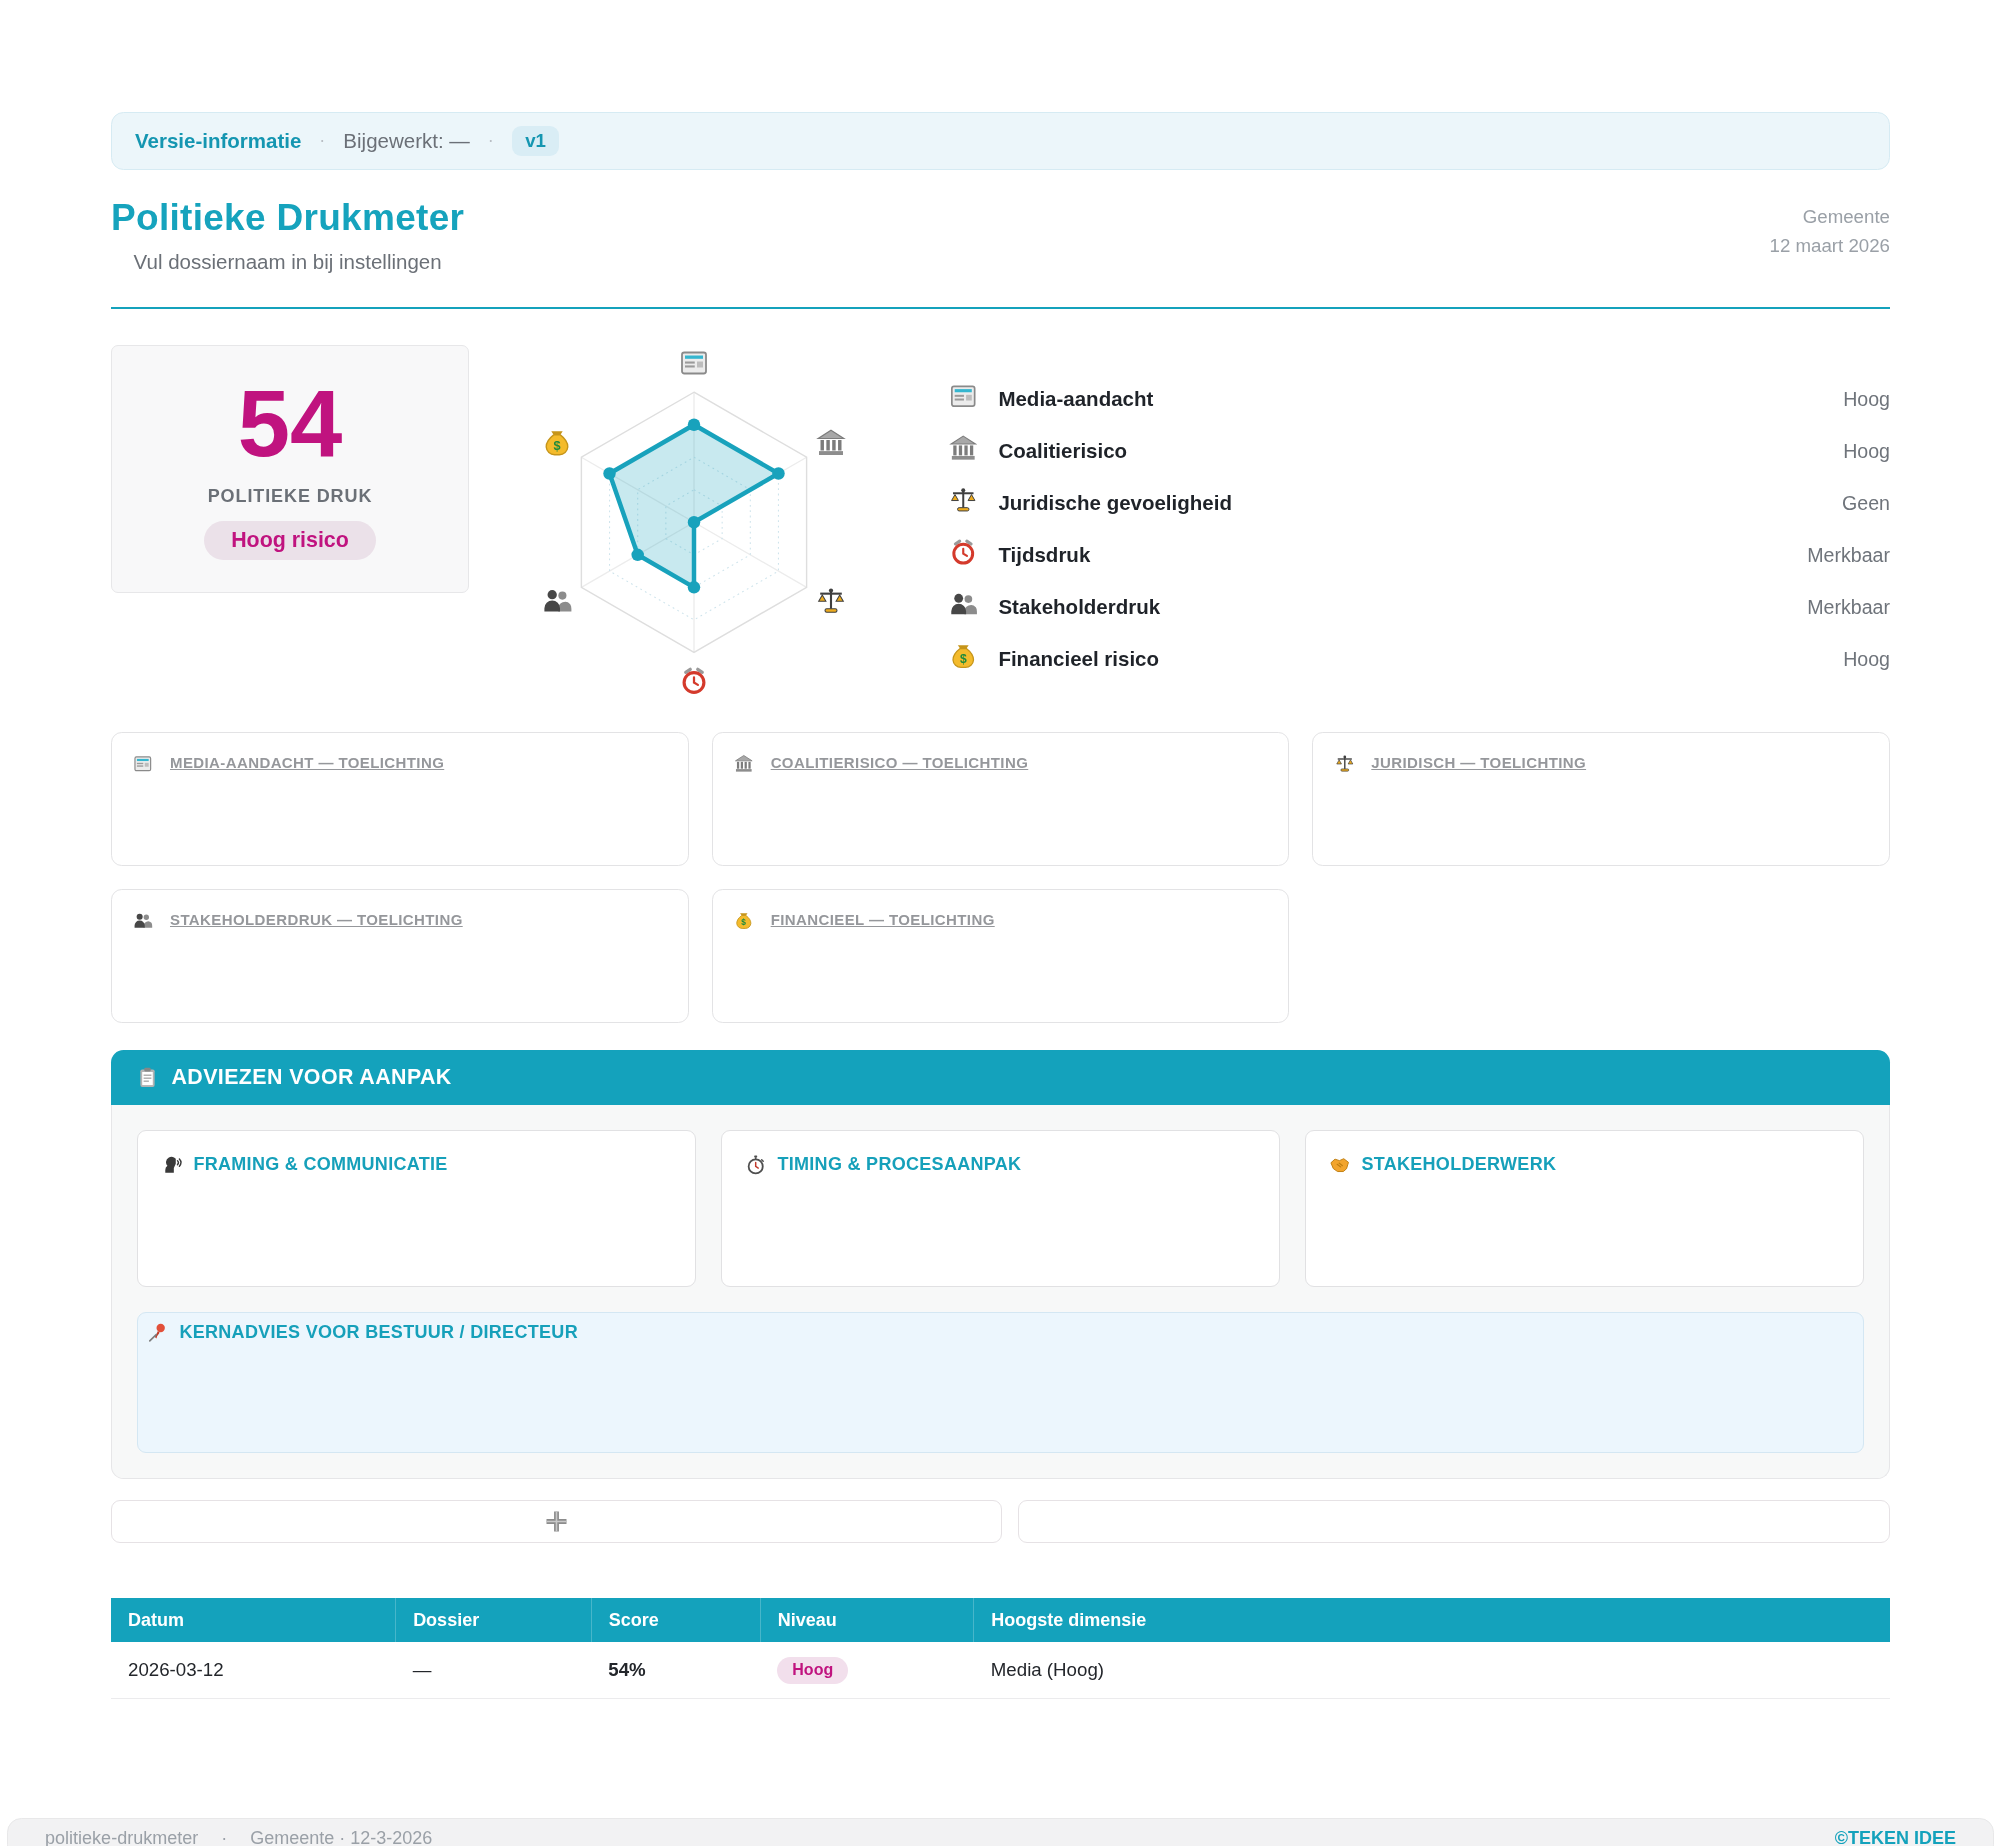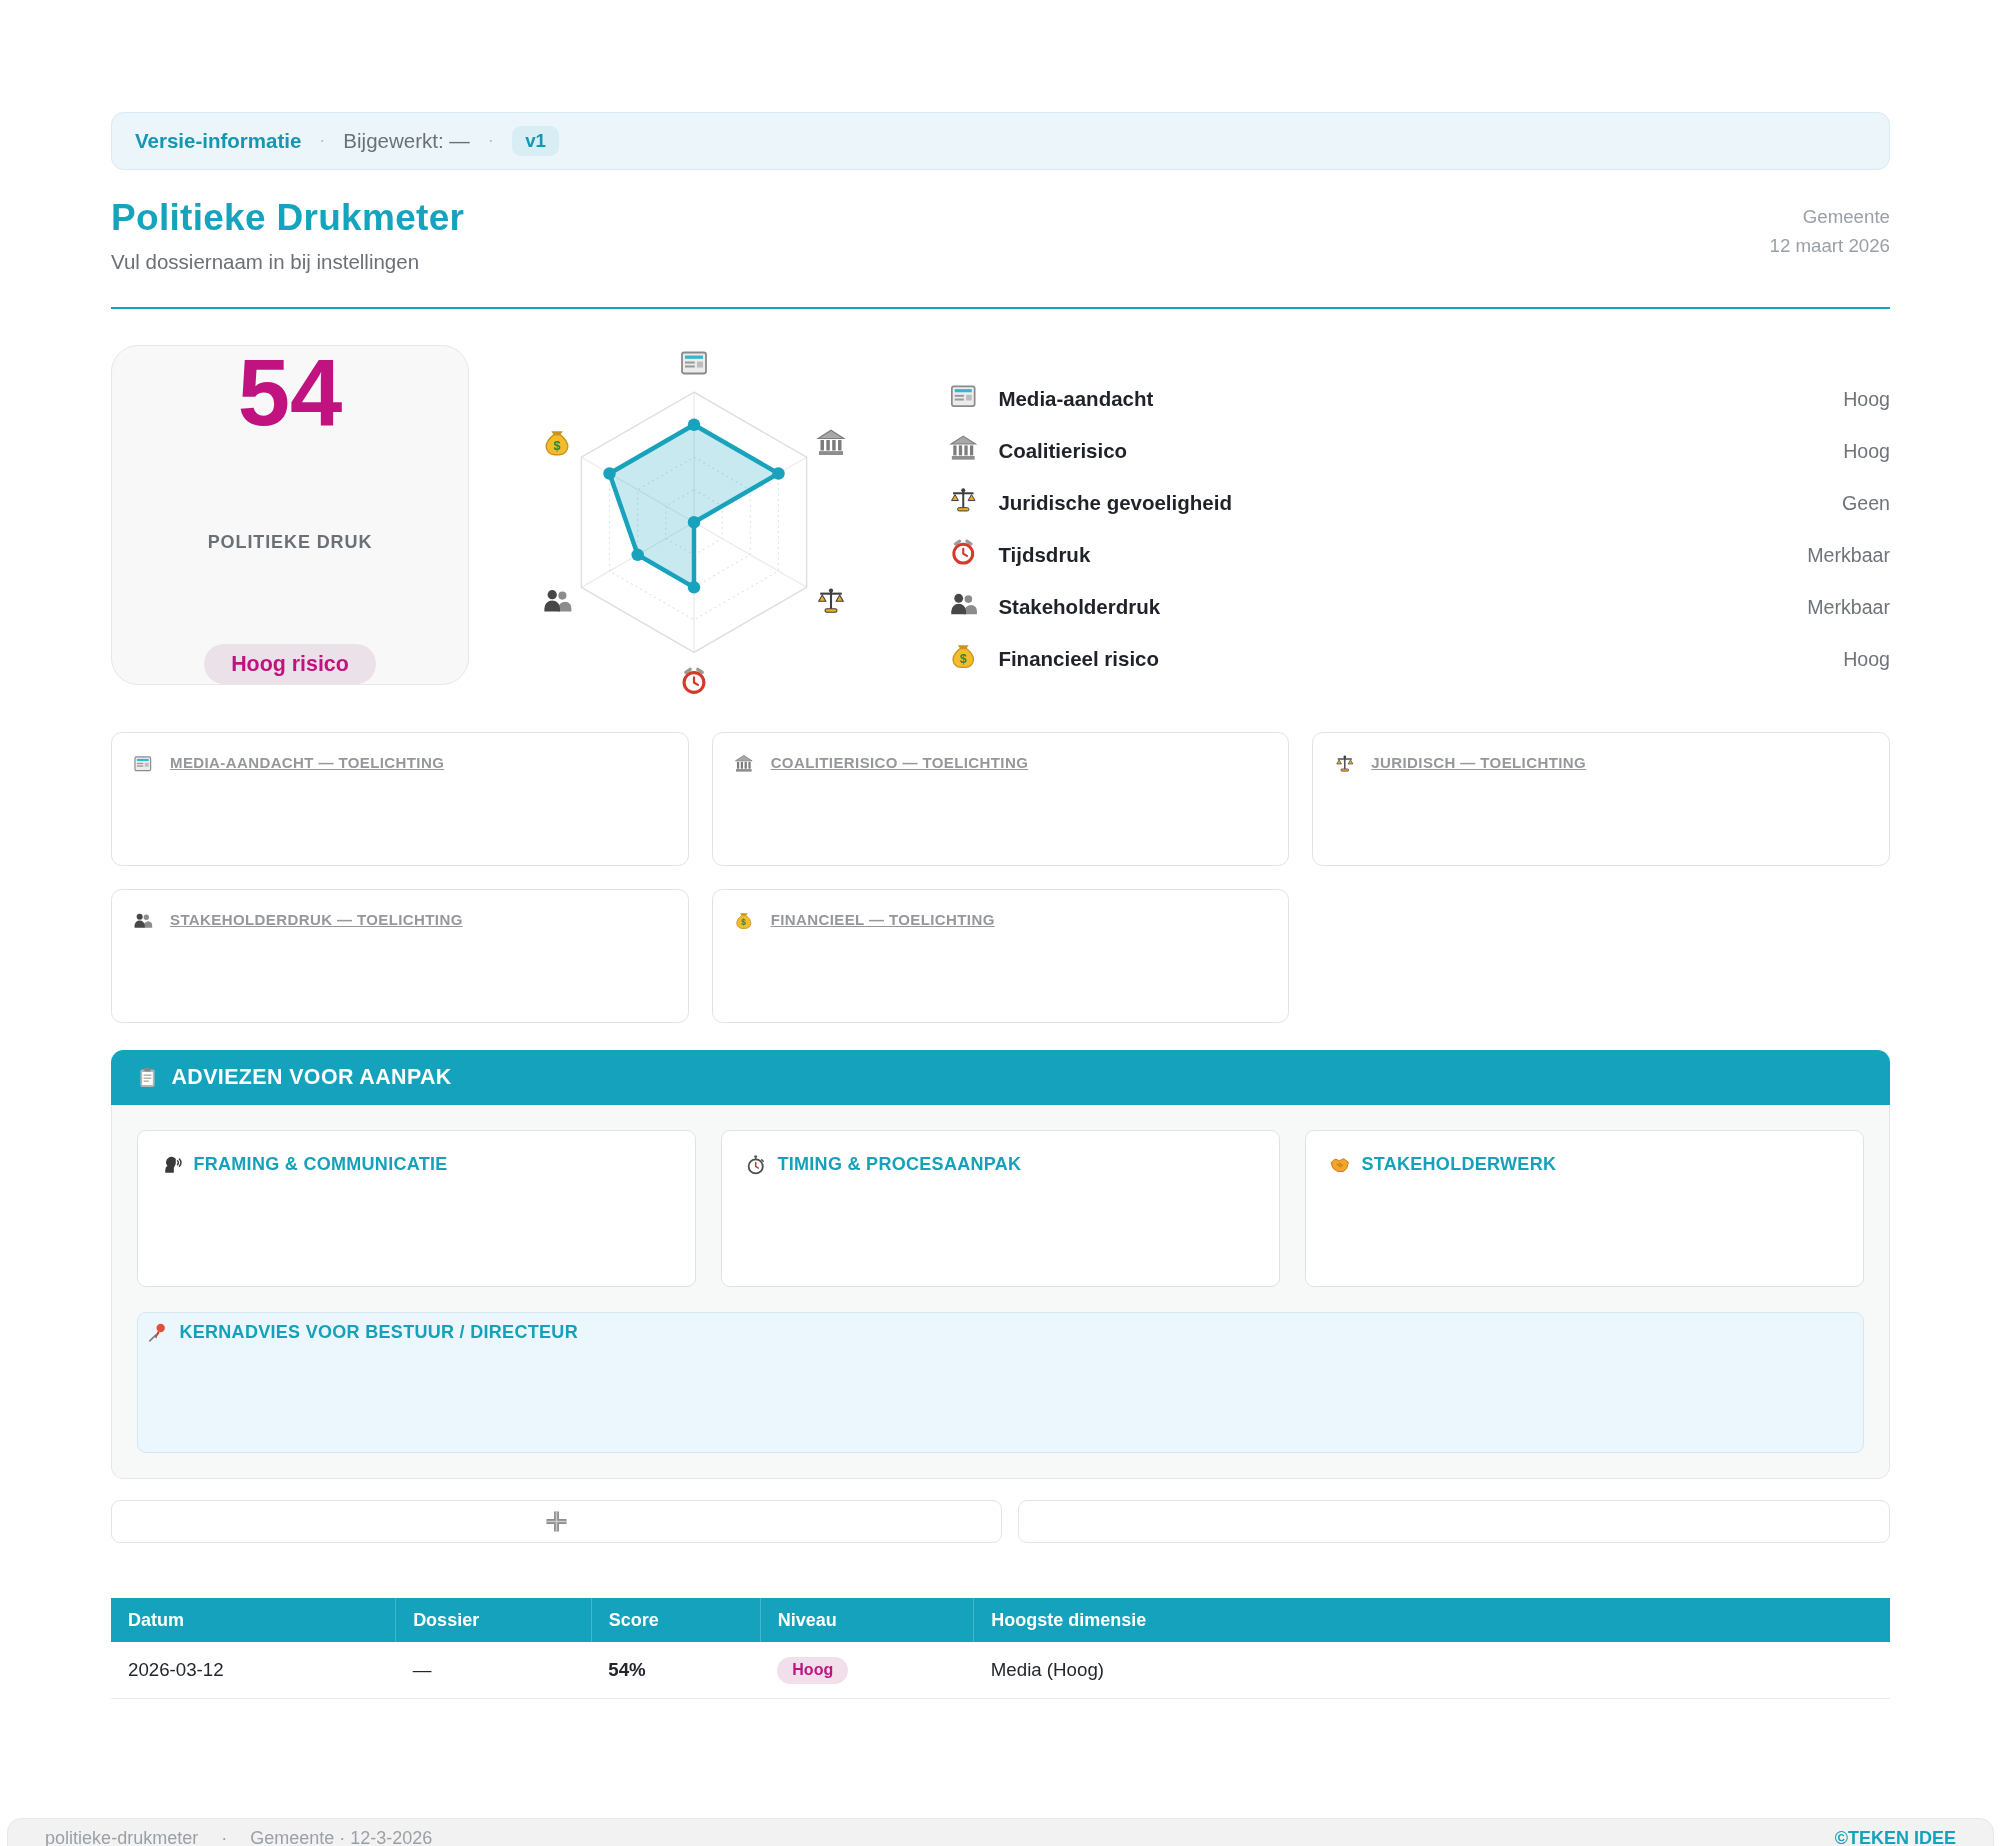--- a/index.html
+++ b/index.html
@@ -13,28 +13,28 @@
   .topbar .ver { color:#1596b1; font-weight:bold; }
   .topbar .dot { color:#b9bec4; font-size:18px; }
   .topbar .upd { color:#6b7077; }
   .vbadge { background:#d9edf5; color:#1596b1; font-weight:bold; font-size:18.7px;
             padding:3.6px 13.4px; border-radius:9px; }
 
   
   .hdr { display:flex; justify-content:space-between; align-items:flex-start;
          margin-top:27px; padding-bottom:33px; border-bottom:2.7px solid #14a2bc; }
   h1 { color:#16a3bd; font-size:37px; letter-spacing:0.3px; }
-  .sub { color:#6b7077; font-size:20.5px; margin-top:10.7px; }
+  .sub { color:#6b7077; font-size:20.5px; margin-top:10.7px;text-align:center; }
   .hmeta { text-align:right; color:#9aa0a7; font-size:18.7px; line-height:29px; margin-top:5.3px; }
 
   
   .mainrow { display:flex; margin-top:36px; }
-  .scorecard { flex:0 0 358px; height:340px; background:#f8f8f9; border:0.9px solid #e7e7e9;
-               border-radius:27px; display:flex; flex-direction:column; align-items:center;
-               justify-content:space-between; gap:14.3px; }
+  .scorecard { flex:0 0 358px; height:248px; background:#f8f8f9; border:0.9px solid #e7e7e9;
+               border-radius:7px; display:flex; flex-direction:column; align-items:center;
+               justify-content:center; gap:14.3px; }
   .scorenum { color:#c0137f; font-size:94px; font-weight:bold; line-height:1; }
   .scorelabel { color:#6b7077; font-size:18px; font-weight:bold; letter-spacing:0.9px; }
   .riskbadge { background:#ebe1e9; color:#c0137f; font-weight:bold; font-size:21.4px;
                padding:7.1px 27px; border-radius:21.4px; }
 
   .radarwrap { position:relative; width:392px; height:351px; margin-left:28.5px; flex:0 0 auto; }
   .radar-icon { position:absolute; width:30px; height:30px; }
   .radar-icon svg { width:100%; height:100%; }
 
   .legend { flex:1; margin-left:59px; padding-top:14.3px; }

